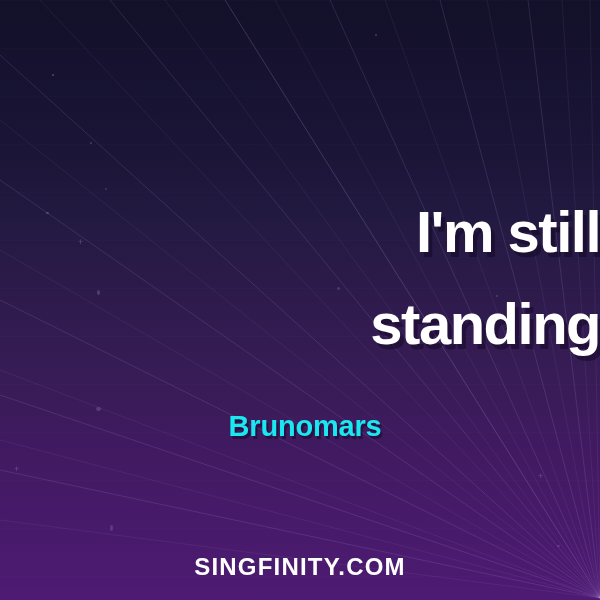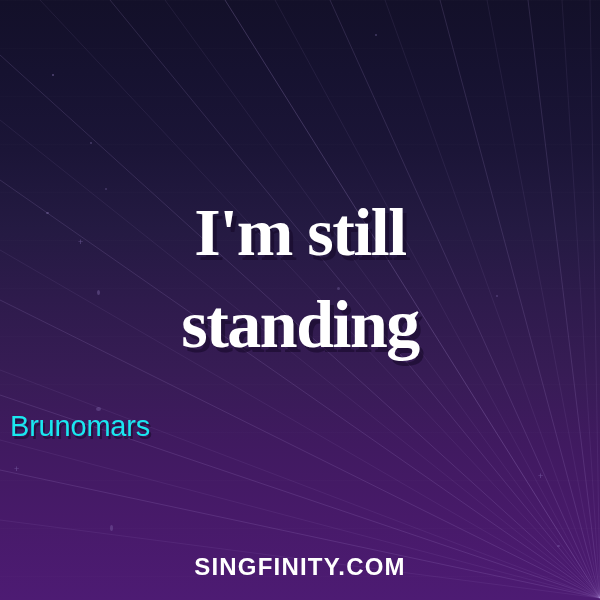--- a/index.html
+++ b/index.html
@@ -67,40 +67,39 @@
     display:flex;
     flex-direction:column;
     align-items:center;
     z-index:5;
   }
 
   #title {
     position:absolute;
     left:0; right:0;
     top:186px;
-    text-align:center;
+    text-align:right;
     color:#ffffff;
-    font-size:68px;
+    font-size:58px;
     line-height:92px;
     font-weight:bold;
     letter-spacing:-1.5px;
     text-shadow:4px 5px 0 rgba(20,8,38,0.55);
     white-space:pre-line;
-    font-family:Liberation Serif, serif;
   }
 
   #artist {
     position:absolute;
     left:0; right:0;
     top:409px;
-    text-align:left;
+    text-align:center;
     color:#1ae8f0;
     font-size:29px;
     line-height:34px;
-    font-weight:normal;
+    font-weight:bold;
     letter-spacing:-0.2px;
     text-shadow:2px 3px 0 rgba(18,8,34,0.5);
     padding-left:10px;
   }
 
   #footer {
     position:absolute;
     left:0; right:0;
     top:555px;
     text-align:center;

